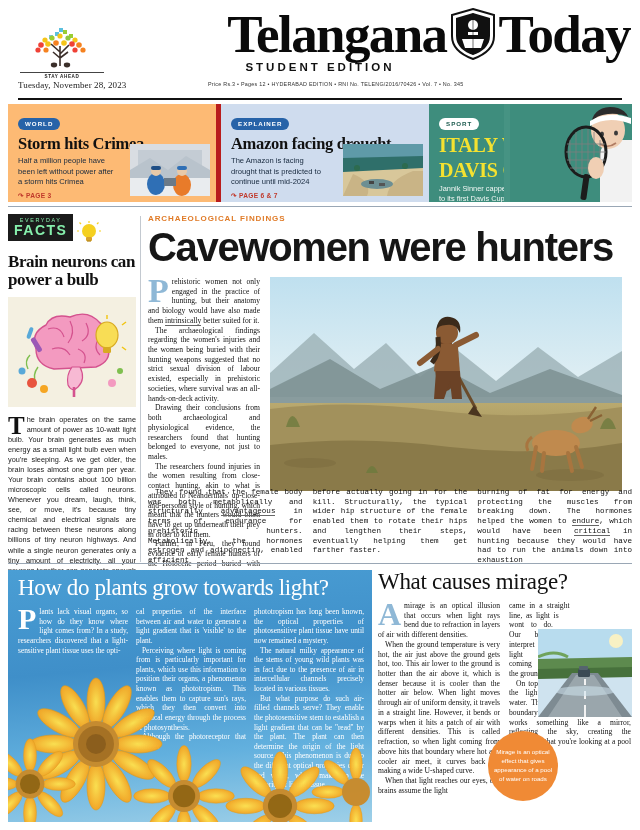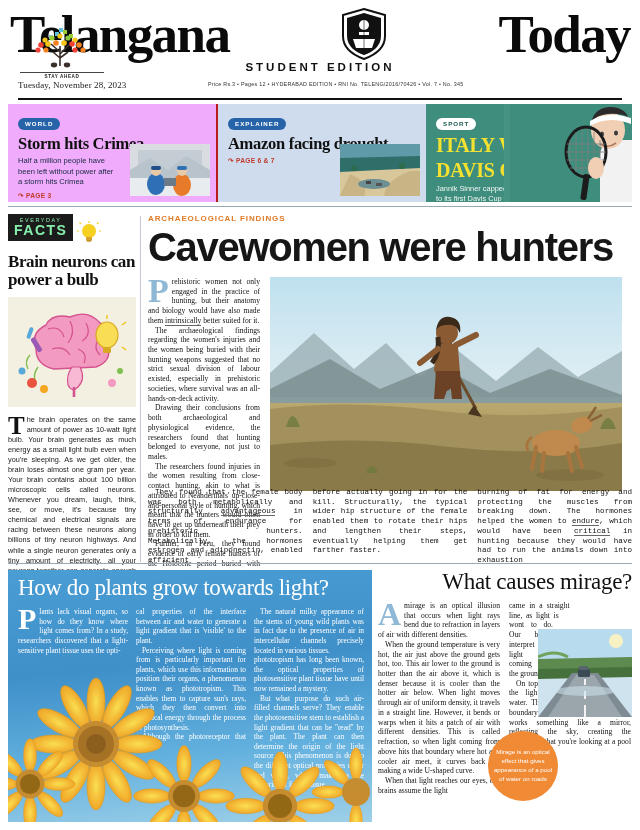--- a/index.html
+++ b/index.html
@@ -11,21 +11,21 @@
   }
   .page{width:640px;height:830px;position:relative;background:#fff;}
 
   
   .masthead{position:relative;height:82px;padding:0 10px;}
   .logo-box{position:absolute;left:14px;top:24px;width:96px;text-align:center;}
   .tree-svg{display:block;margin:0 auto;}
   .logo-tag{font-size:4.6px;font-weight:700;letter-spacing:.6px;margin-top:1px;color:#222;}
   .logo-rule{border-top:1px solid #444;margin:2px 6px 0 6px;}
   .nameplate{text-align:center;padding-top:8px;}
-  .nameplate-row{display:flex;align-items:center;justify-content:space-between;gap:2px;}
+  .nameplate-row{display:flex;align-items:center;justify-content:flex-end;gap:2px;}
   .np-word{
     font-family:"Liberation Serif", serif;
     font-weight:700;font-size:53px;line-height:.92;letter-spacing:-1.6px;color:#0a0a0a;
   }
   .crest{width:46px;height:52px;margin:0 1px;}
   .student-edition{
     font-size:11.5px;font-weight:700;letter-spacing:3px;margin-top:1px;color:#111;
   }
   .dateline-row{position:relative;margin-top:7px;height:14px;}
   .dateline{
@@ -34,22 +34,22 @@
   }
   .imprint{
     position:absolute;left:198px;top:1px;
     font-size:5.4px;color:#333;letter-spacing:.25px;
   }
   .masthead-rule{border-bottom:2px solid #111;margin:4px 8px 0 8px;}
 
   
   .teasers{position:absolute;left:8px;top:104px;width:624px;height:98px;display:flex;gap:0;}
   .teaser{position:relative;overflow:hidden;}
-  .t-world{width:190px;background:#f0abfc;padding:8px 8px 0 10px;}
-  .t-explainer{width:190px;background:#cfdcee;padding:8px 8px 0 10px;border-left:2px solid #b91c1c;}
+  .t-world{width:190px;background:#fdba74;padding:8px 8px 0 10px;}
+  .t-explainer{width:190px;background:#cfdcee;padding:8px 8px 0 10px;border-left:5px solid #b91c1c;}
   .t-sport{flex:1;background:#3e8d7d;padding:8px 8px 0 10px;}
   .kicker{
     display:inline-block;font-size:6.2px;font-weight:700;letter-spacing:1px;
     color:#fff;background:#2763a8;padding:2.5px 7px;border-radius:7px;
   }
   .kicker.sport{background:#ffffff;color:#1d5c50;}
   .t-head{
     font-family:"Liberation Serif", serif;font-weight:700;
     font-size:16.5px;line-height:1.05;margin-top:5px;color:#111;letter-spacing:-.3px;
   }
@@ -138,21 +138,21 @@
   .pcol .dropcap{
     float:left;font-family:"Liberation Serif", serif;font-weight:700;
     font-size:30px;line-height:22px;padding:1px 3px 0 0;color:#ffffff;
   }
   .sunflowers{position:absolute;left:0;bottom:0;width:364px;height:150px;z-index:4;}
 
   
   .mirage{position:absolute;left:378px;top:570px;width:254px;height:252px;background:#fff;}
   .mirage-head{
     font-family:"Liberation Serif", serif;font-weight:400;font-size:23px;
-    line-height:1;color:#111;letter-spacing:-.3px;text-align:right;
+    line-height:1;color:#111;letter-spacing:-.3px;
   }
   .mirage-cols{display:flex;gap:9px;margin-top:8px;position:relative;}
   .mcol2{
     width:122px;font-family:"Liberation Serif", serif;font-size:7.6px;
     line-height:1.28;color:#111;text-align:justify;
   }
   .mcol2 p{margin:0;text-indent:7px;}
   .mcol2 .dropcap{
     float:left;font-family:"Liberation Serif", serif;font-weight:700;
     font-size:32px;line-height:24px;padding:1px 3px 0 0;color:#8fb8d6;
@@ -250,20 +250,21 @@
           <circle cx="52" cy="27" r="5" fill="#e8c9a8"></circle>
           <rect x="47" y="22" width="10" height="4" rx="2" fill="#2f6fb5"></rect>
           <rect x="34" y="34" width="12" height="8" fill="#6b7a88"></rect>
         </svg>
       </div>
     </div>
 
     <div class="teaser t-explainer">
       <span class="kicker">EXPLAINER</span>
       <div class="t-head">Amazon facing drought</div>
+      <div class="t-body">The Amazon is facing drought that is predicted to continue until mid-2024</div>
       <div class="t-page">
         <span>↷</span>
         <span>PAGE 6 &amp; 7</span>
       </div>
       <div class="t-thumb">
         <svg width="80" height="52" viewBox="0 0 80 52">
           <rect width="80" height="52" fill="#8fbfd0"></rect>
           <path d="M0 0 L80 0 L80 14 L0 16 Z" fill="#5f9aa8"></path>
           <path d="M0 14 L80 12 L80 26 L0 30 Z" fill="#2f6f6a"></path>
           <path d="M0 28 L80 24 L80 52 L0 52 Z" fill="#d8c79a"></path>
@@ -467,22 +468,22 @@
         <p style="text-indent:0">
           <span class="dropcap">P</span><span>lants lack visual organs, so how do they know where light comes from? In a study, researchers discovered that a light-sensitive plant tissue uses the opti-</span>
         </p>
       </div>
       <div class="pcol">
         <p style="text-indent:0">cal properties of the interface between air and water to generate a light gradient that is 'visible' to the plant.</p>
         <p>Perceiving where light is coming from is particularly important for plants, which use this information to position their organs, a phenomenon known as phototropism. This enables them to capture sun's rays, which they then convert into chemical energy through the process of photosynthesis.</p>
         <p>Although the photoreceptor that initiates</p>
       </div>
       <div class="pcol">
+        <p style="text-indent:0">phototropism has long been known, the optical properties of photosensitive plant tissue have until now remained a mystery.</p>
         <p>The natural milky appearance of the stems of young wild plants was in fact due to the presence of air in intercellular channels precisely located in various tissues.</p>
-        <p style="text-indent:0">phototropism has long been known, the optical properties of photosensitive plant tissue have until now remained a mystery.</p>
         <p>But what purpose do such air-filled channels serve? They enable the photosensitive stem to establish a light gradient that can be "read" by the plant. The plant can then determine the origin of the light source. This phenomenon is due to the different optical properties of air and water, which make up the majority of living tissue.</p>
       </div>
     </div>
 
     <svg class="sunflowers" viewBox="0 0 364 150">
       <defs>
         <radialGradient id="pet" cx="50%" cy="50%">
           <stop offset="0%" stop-color="#ffe14d"></stop>
             <stop offset="100%" stop-color="#f5a623"></stop>
         </radialGradient>

